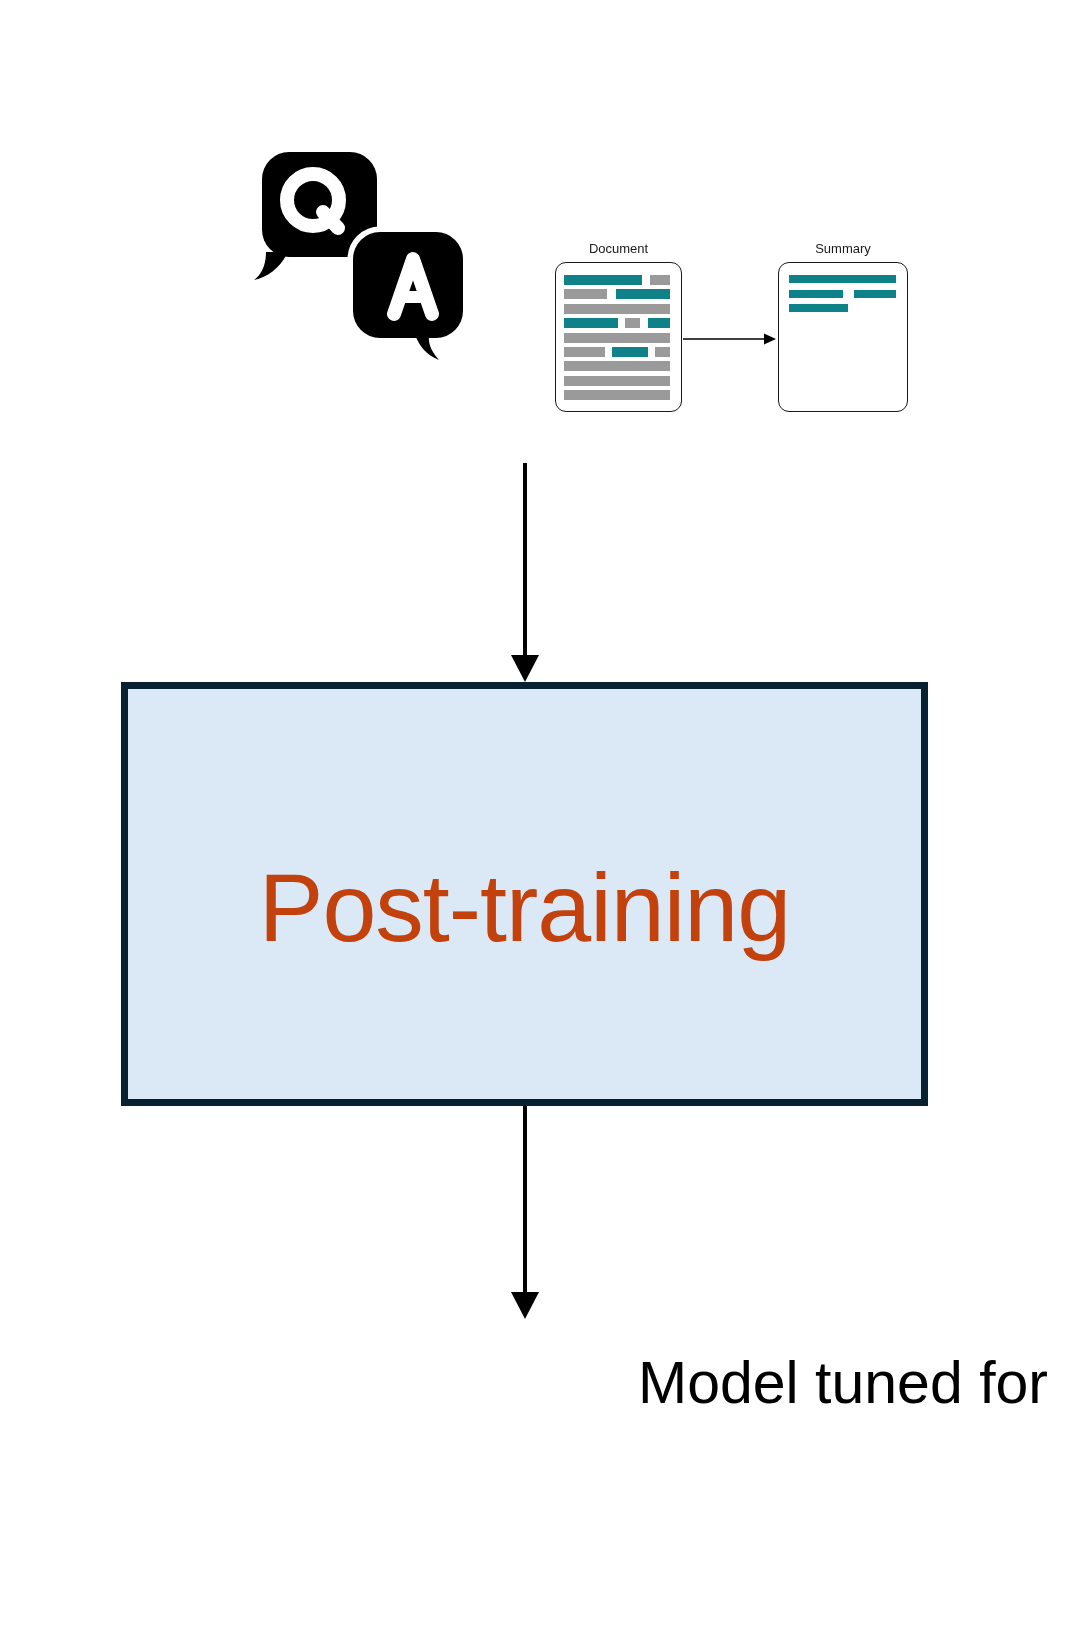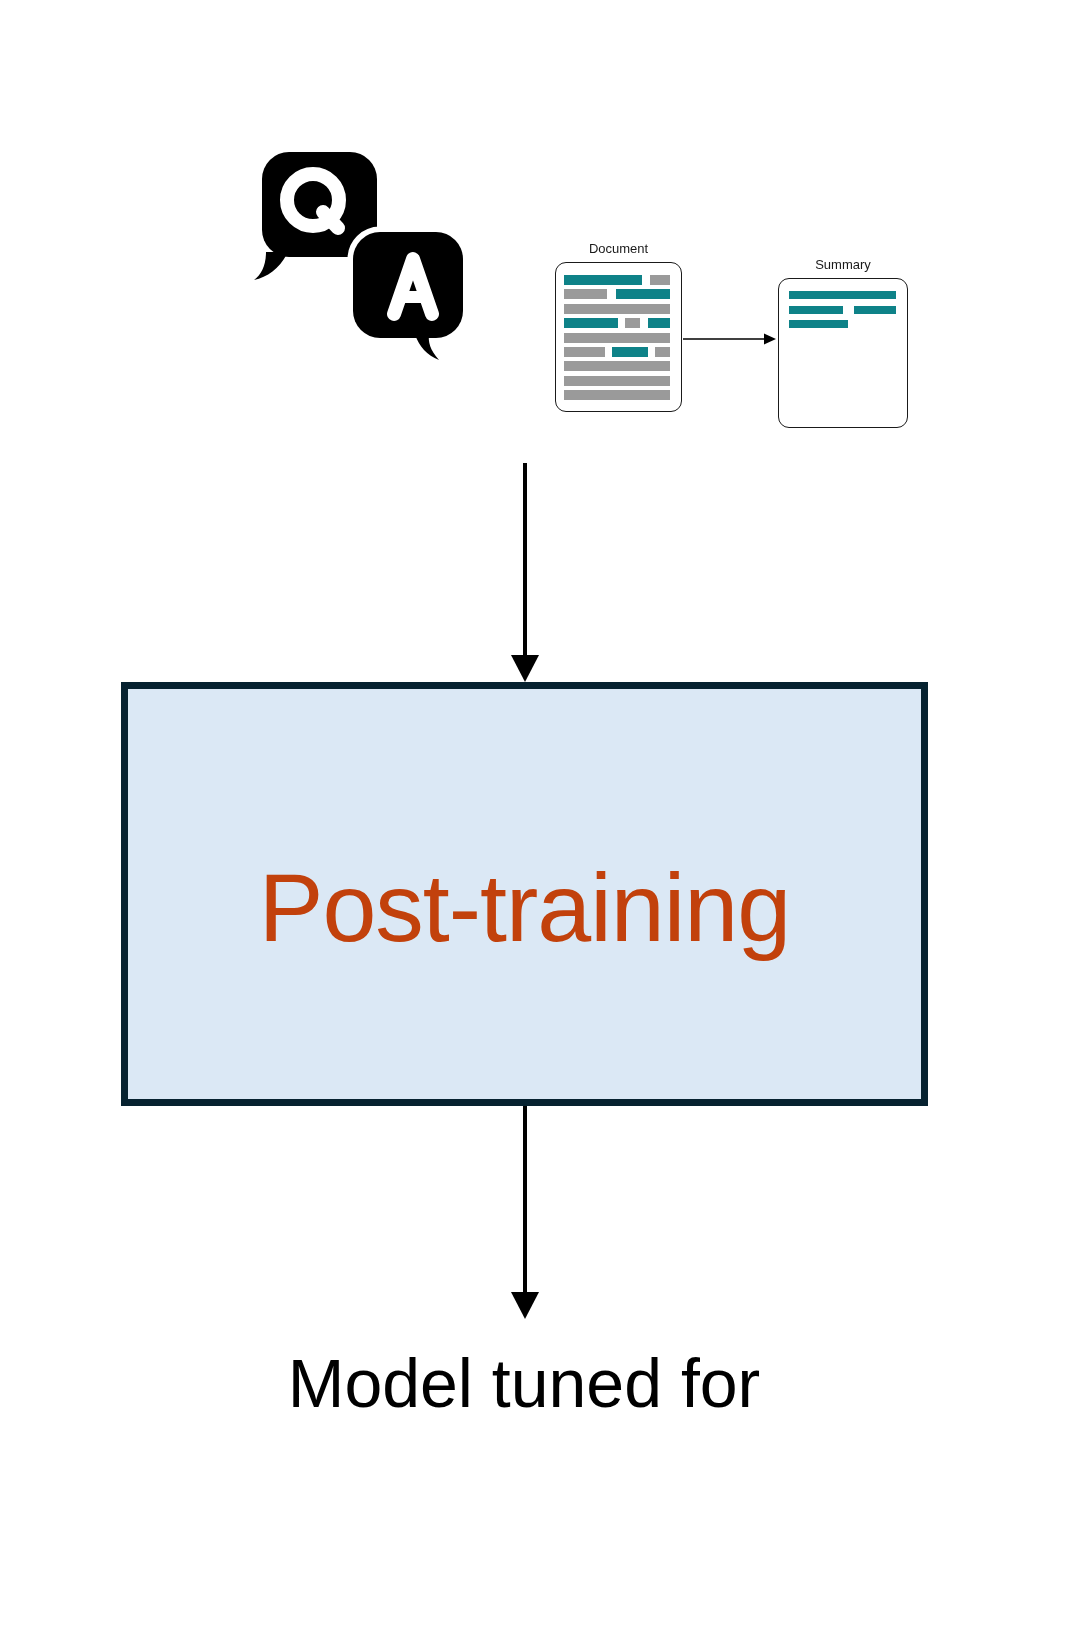--- a/index.html
+++ b/index.html
@@ -32,21 +32,21 @@
   .card-label{
     position:absolute;
     left:0; right:0;
     top:-22px;
     text-align:center;
     font-size:13px;
     color:#1a1a1a;
     white-space:nowrap;
   }
   .card.document{ left:555px; top:262px; width:127px; height:150px; padding:12px 11px 12px 8px; }
-  .card.summary { left:778px; top:278px; width:130px; height:150px; padding:12px 11px 12px 10px; }
+  .card.summary { left:778px; top:262px; width:130px; height:150px; padding:12px 11px 12px 10px; }
 
   .bars{ display:flex; flex-direction:column; }
   .document .bars{ gap:4.4px; }
   .summary  .bars{ gap:6.5px; }
   .bar-row{ display:flex; justify-content:space-between; }
   .bar{ display:block; }
   .document .bar{ height:10px; }
   .summary  .bar{ height:8px; }
   .bar.teal{ background:var(--teal); }
   .bar.gray{ background:var(--gray); }
@@ -74,22 +74,22 @@
     letter-spacing:-1px;
     color:#c2410c;
     padding-top:28px;
   }
 
   
   .result-caption{
     position:absolute;
     left:0; top:1336px;
     width:1048px;
-    text-align:center;
-    font-size:68px;
+    text-align:right;
+    font-size:59px;
     line-height:94px;
     color:#000;
   }
 </style>
 </head>
 <body>
 
 <div class="canvas">
 
   <svg class="qa-icon" viewBox="0 0 212 220" xmlns="http://www.w3.org/2000/svg" aria-hidden="true">

